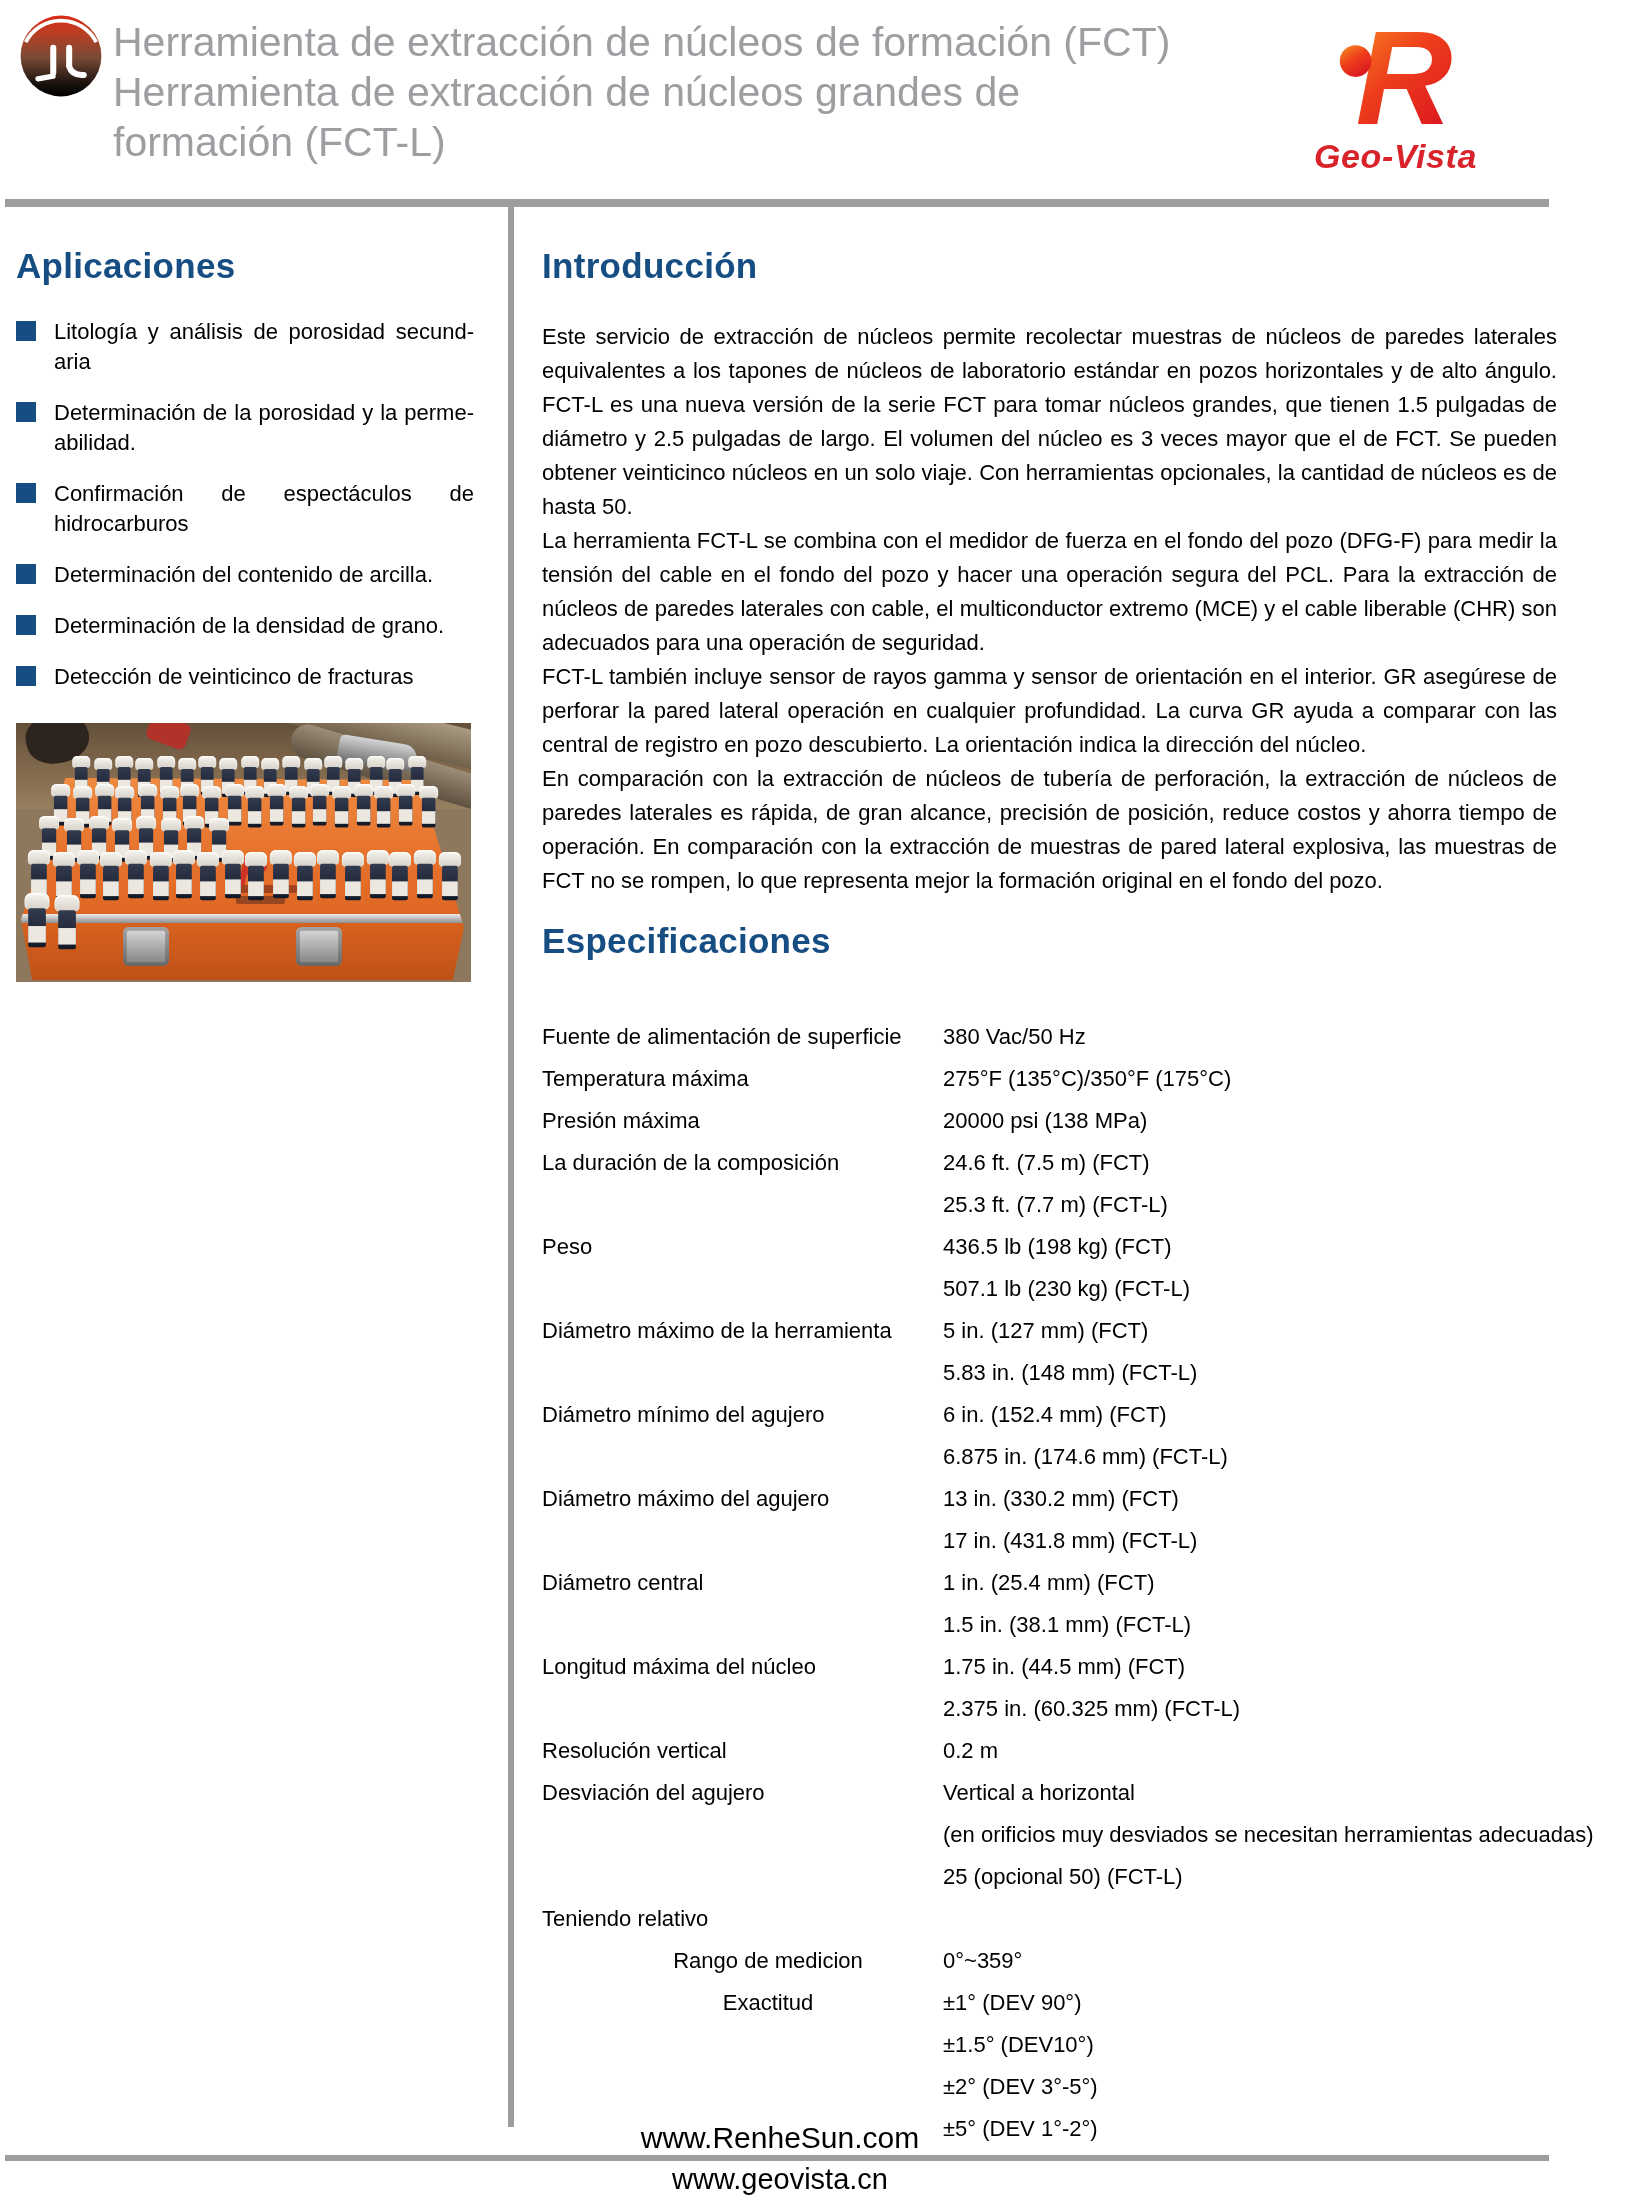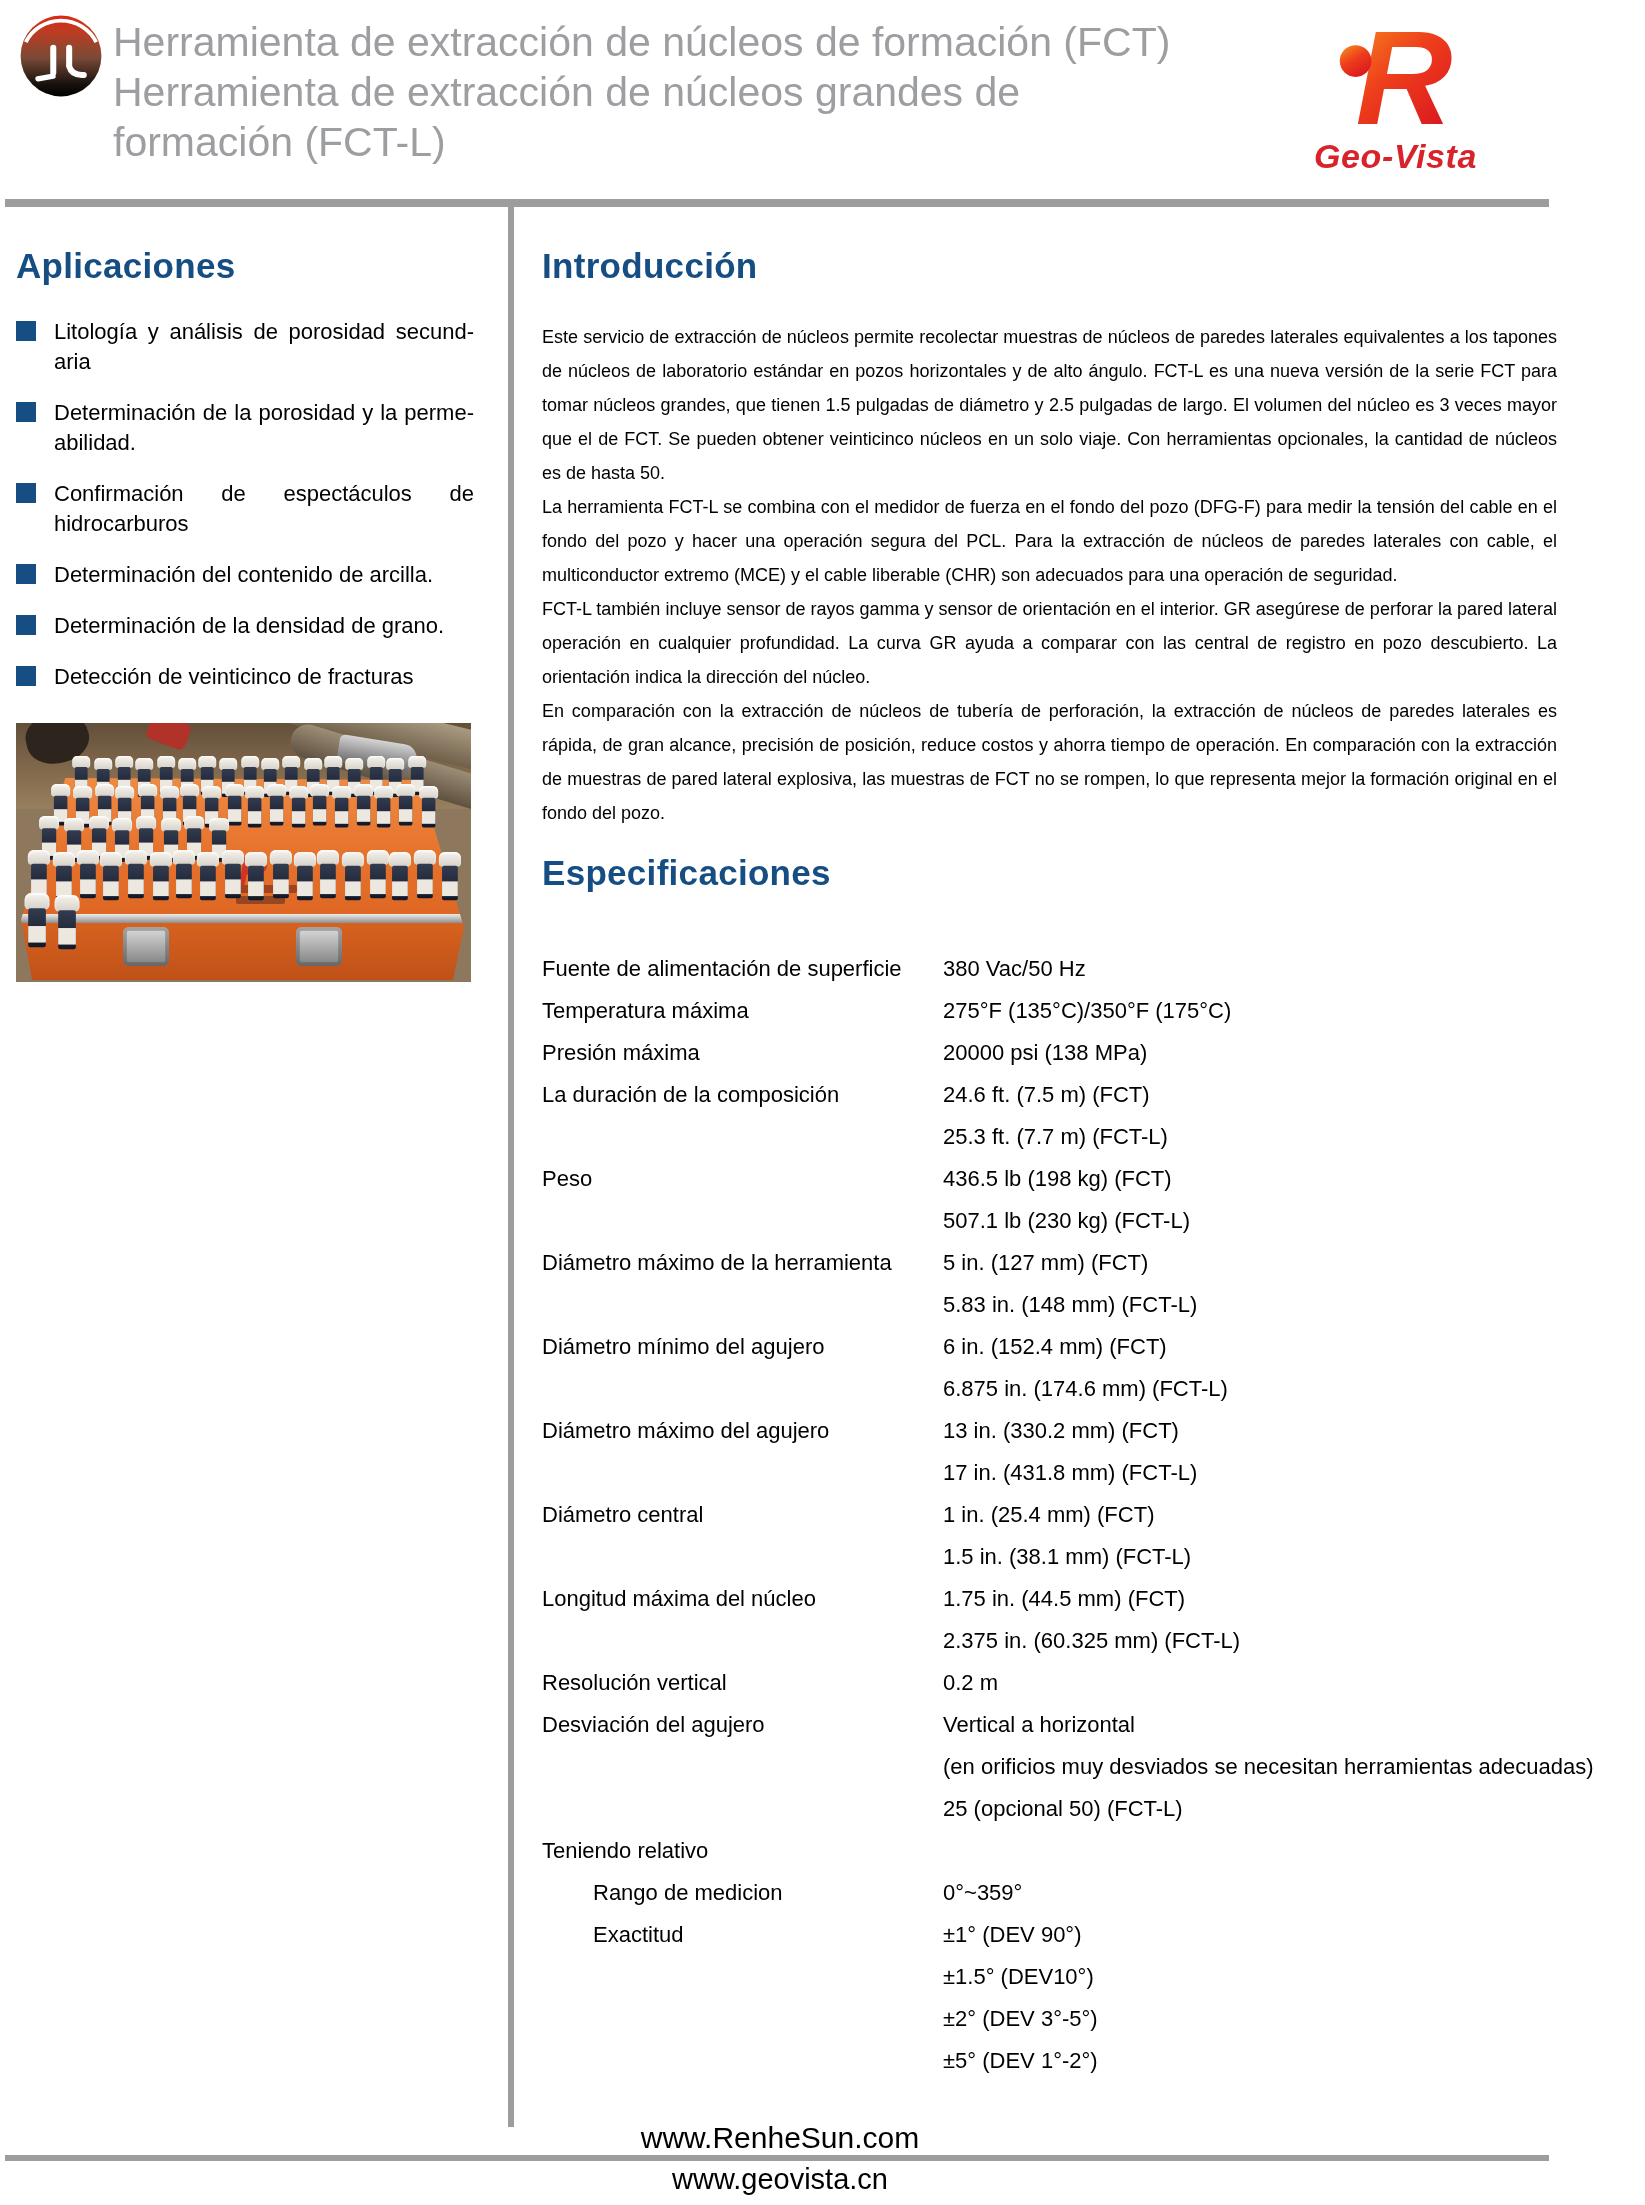--- a/index.html
+++ b/index.html
@@ -54,26 +54,26 @@
   .case-sub.s2{top:58.5%;width:49px;background:rgba(60,30,28,.45);}
   .vials{position:absolute;left:0;top:0;right:0;bottom:0;}
   .vial{position:absolute;width:17px;height:47px;transform-origin:top left;}
   .vial i{position:absolute;display:block;}
   .vial i.c{left:-1.9px;top:0;width:21px;height:14px;background:linear-gradient(#f6f4ef,#d6d1c7);border-radius:5.7px 5.7px 3.8px 3.8px;box-shadow:inset 0 1.3px 1.9px #fff;}
   .vial i.b{left:1.3px;top:12.7px;width:14.6px;height:33px;background:linear-gradient(180deg,#333b50,#12striped);background:linear-gradient(180deg,#333b50,#121826);border-radius:1.9px;}
   .vial i.l{left:1.3px;top:28px;width:14.6px;height:14px;background:#ece8df;}
   
   .col-right{position:absolute;left:542px;top:247px;width:1015px;}
   .col-right .section-heading{margin-bottom:36px;}
-  .body-p{font-size:18px;line-height:34px;text-align:justify;color:var(--text-black);}
+  .body-p{font-size:22px;line-height:34px;text-align:justify;color:var(--text-black);}
   .specs-heading{margin-top:24px;margin-bottom:0;}
   .spec-table{padding-top:21px;}
   .spec-row{display:flex;align-items:center;height:42px;}
   .spec-label{width:401px;flex:none;font-size:22px;white-space:nowrap;}
-  .spec-row.indent .spec-label{padding-left:51px;}
+  .spec-row.indent .spec-label{padding-left:51px;text-align:center;}
   .spec-value{flex:1;font-size:22px;white-space:nowrap;}
   
   .footer-rule{position:absolute;left:5px;top:2155px;width:1544px;height:5.7px;background:var(--rule-gray);z-index:1;}
   .footer-line{position:absolute;left:0;width:1560px;text-align:center;z-index:2;}
   .footer-line.f1{top:2121px;font-size:30px;}
   .footer-line.f2{top:2163px;font-size:29px;}
   .footer-line a{color:var(--text-black);text-decoration:none;background:#fff;padding:0 18px;}
 </style>
 </head>
 <body>

